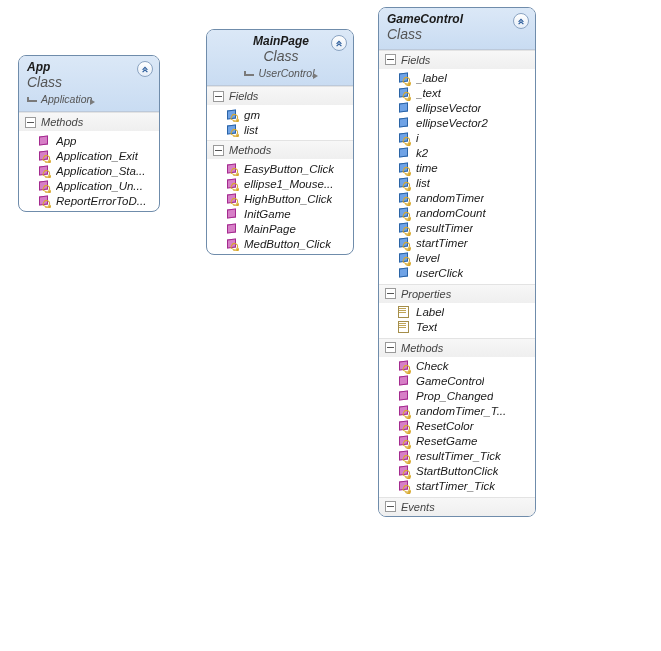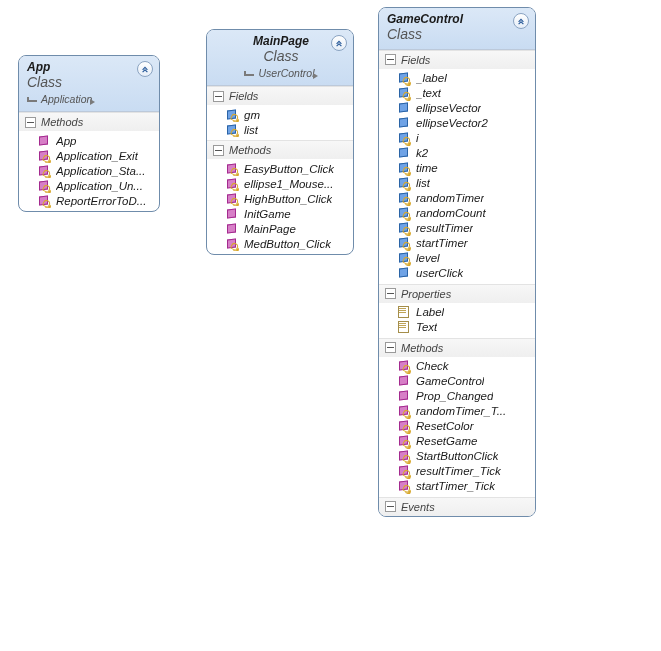--- a/index.html
+++ b/index.html
@@ -405,28 +405,28 @@
       <div class="item">
         <span class="ico ico-method key"></span>
         <span class="lbl">ResetColor</span>
       </div>
       <div class="item">
         <span class="ico ico-method key"></span>
         <span class="lbl">ResetGame</span>
       </div>
       <div class="item">
         <span class="ico ico-method key"></span>
+        <span class="lbl">resultTimer_Tick</span>
+      </div>
+      <div class="item">
+        <span class="ico ico-method key"></span>
         <span class="lbl">StartButtonClick</span>
       </div>
       <div class="item">
         <span class="ico ico-method key"></span>
-        <span class="lbl">resultTimer_Tick</span>
-      </div>
-      <div class="item">
-        <span class="ico ico-method key"></span>
         <span class="lbl">startTimer_Tick</span>
       </div>
     </div>
     <div class="section-head">
       <span class="minus"></span>
       <span>Events</span>
     </div>
   </div>
 
 </body></html>

